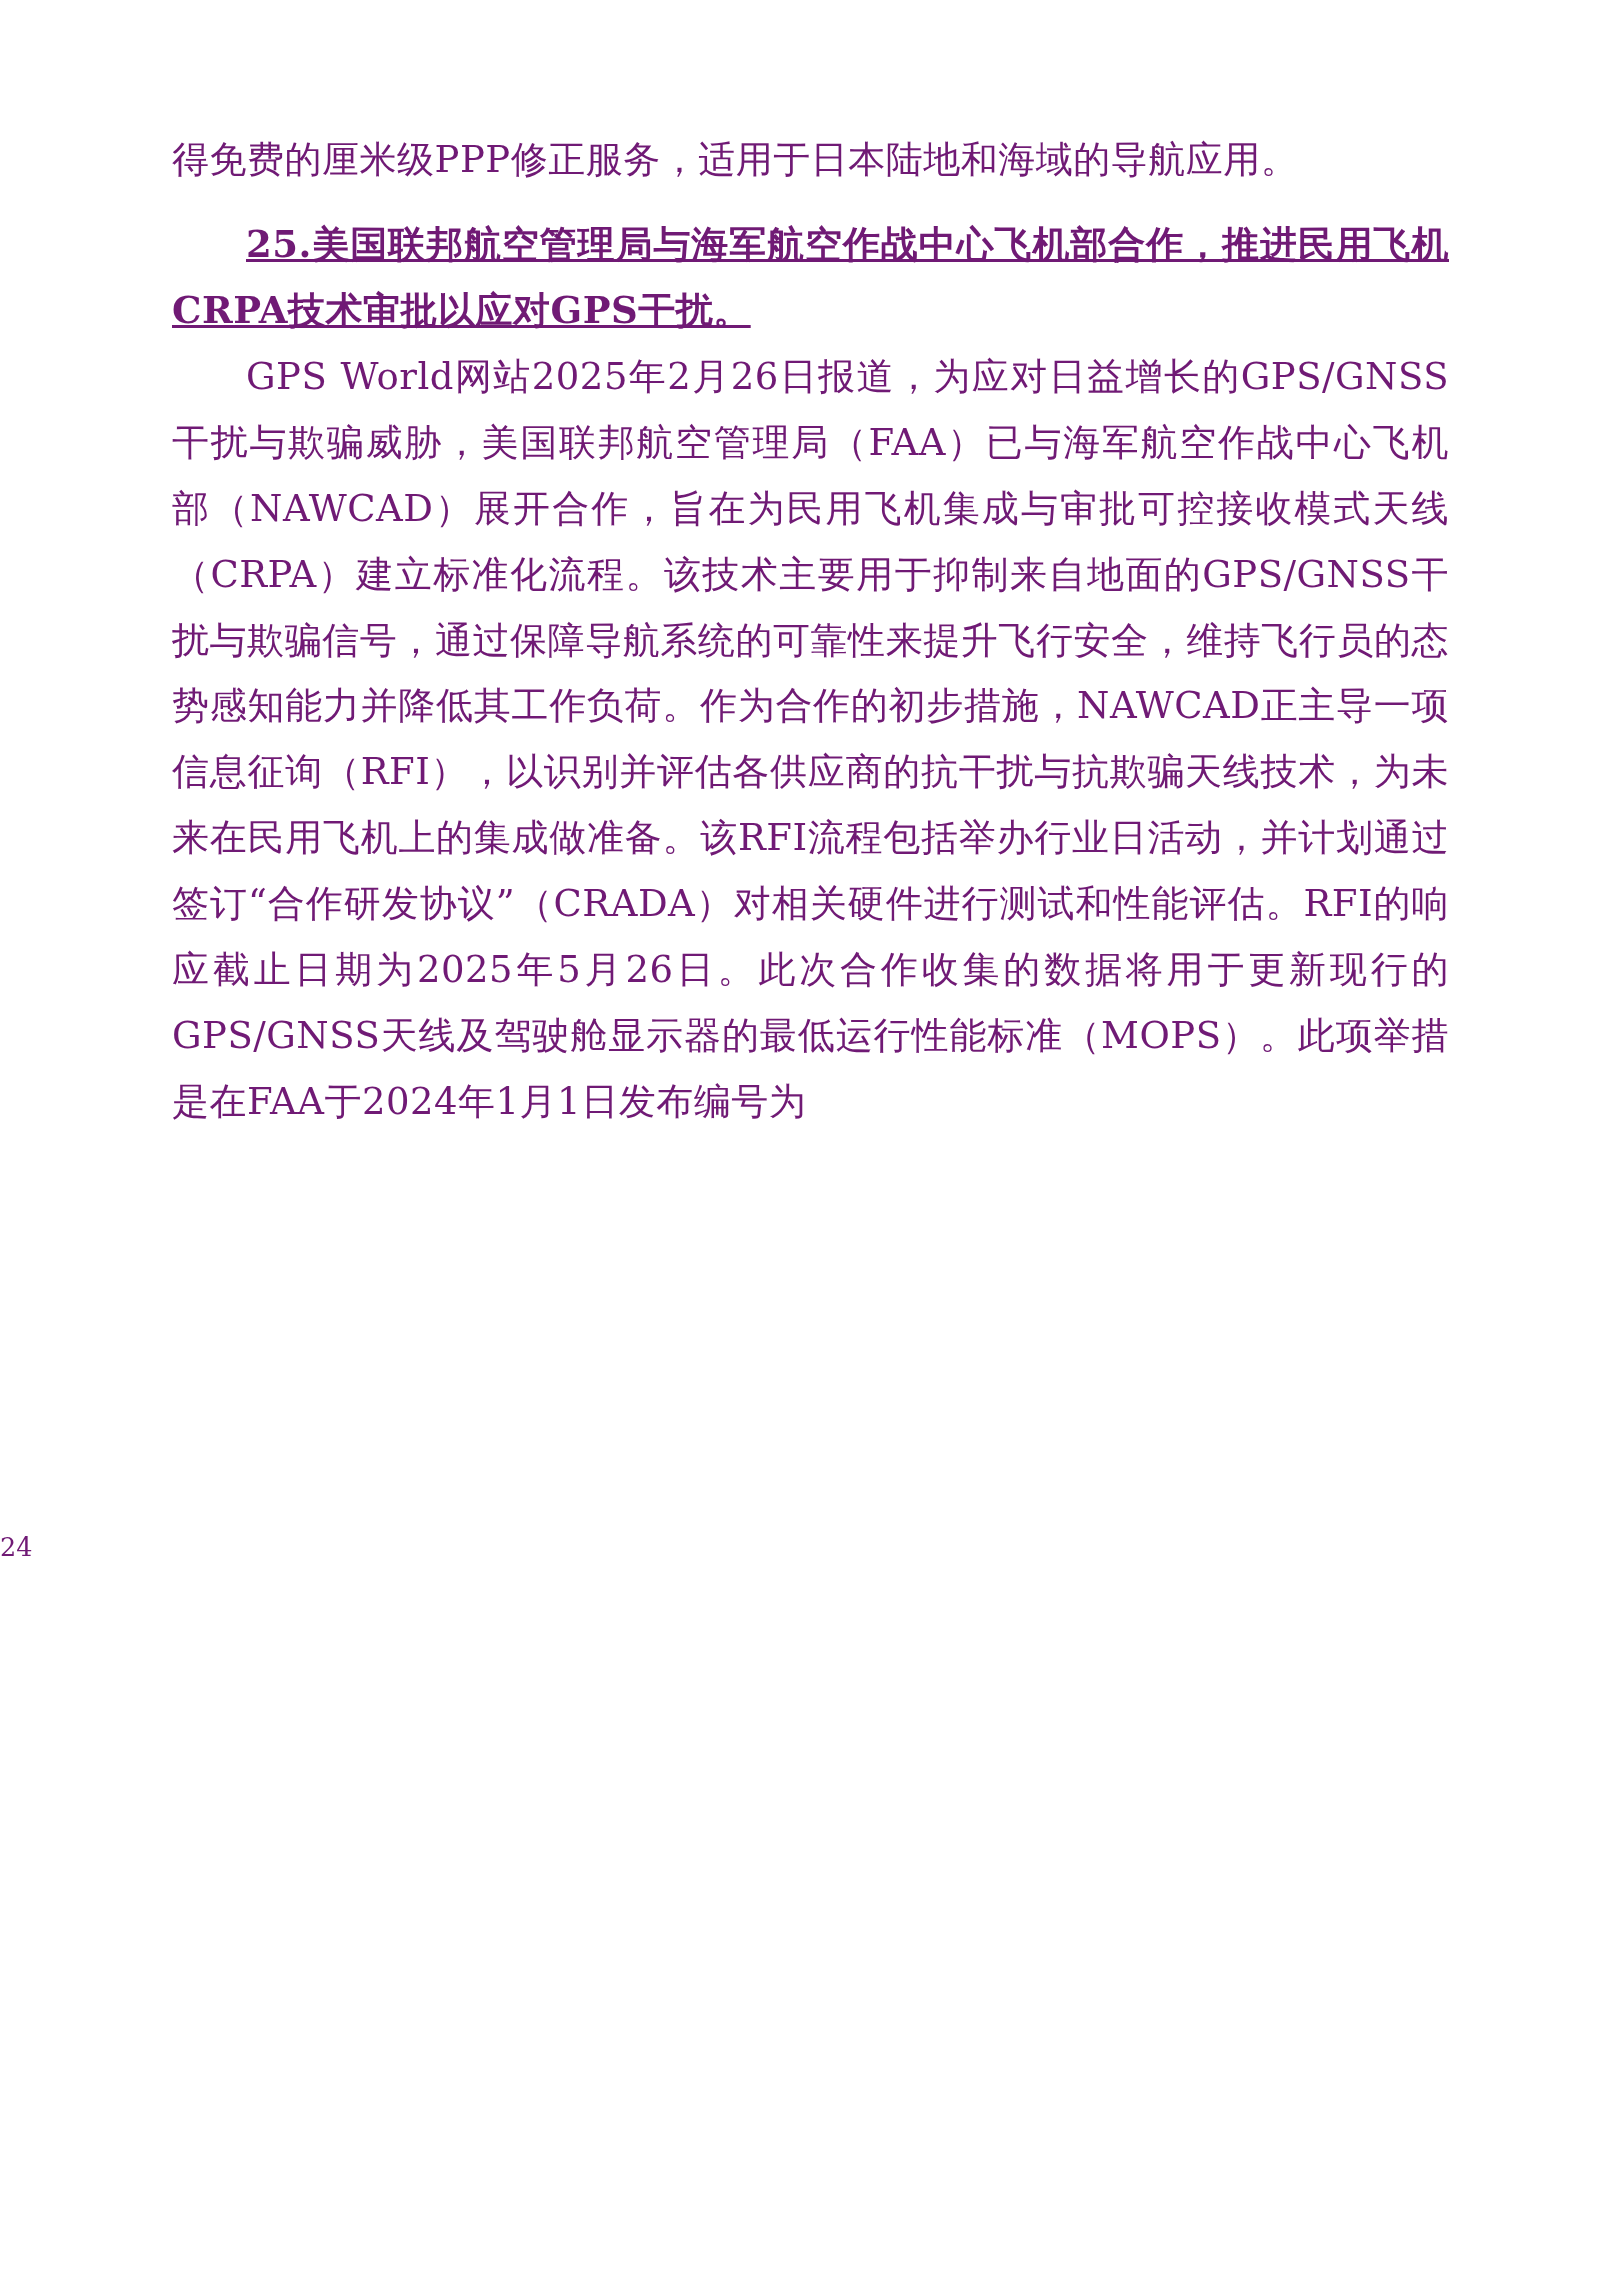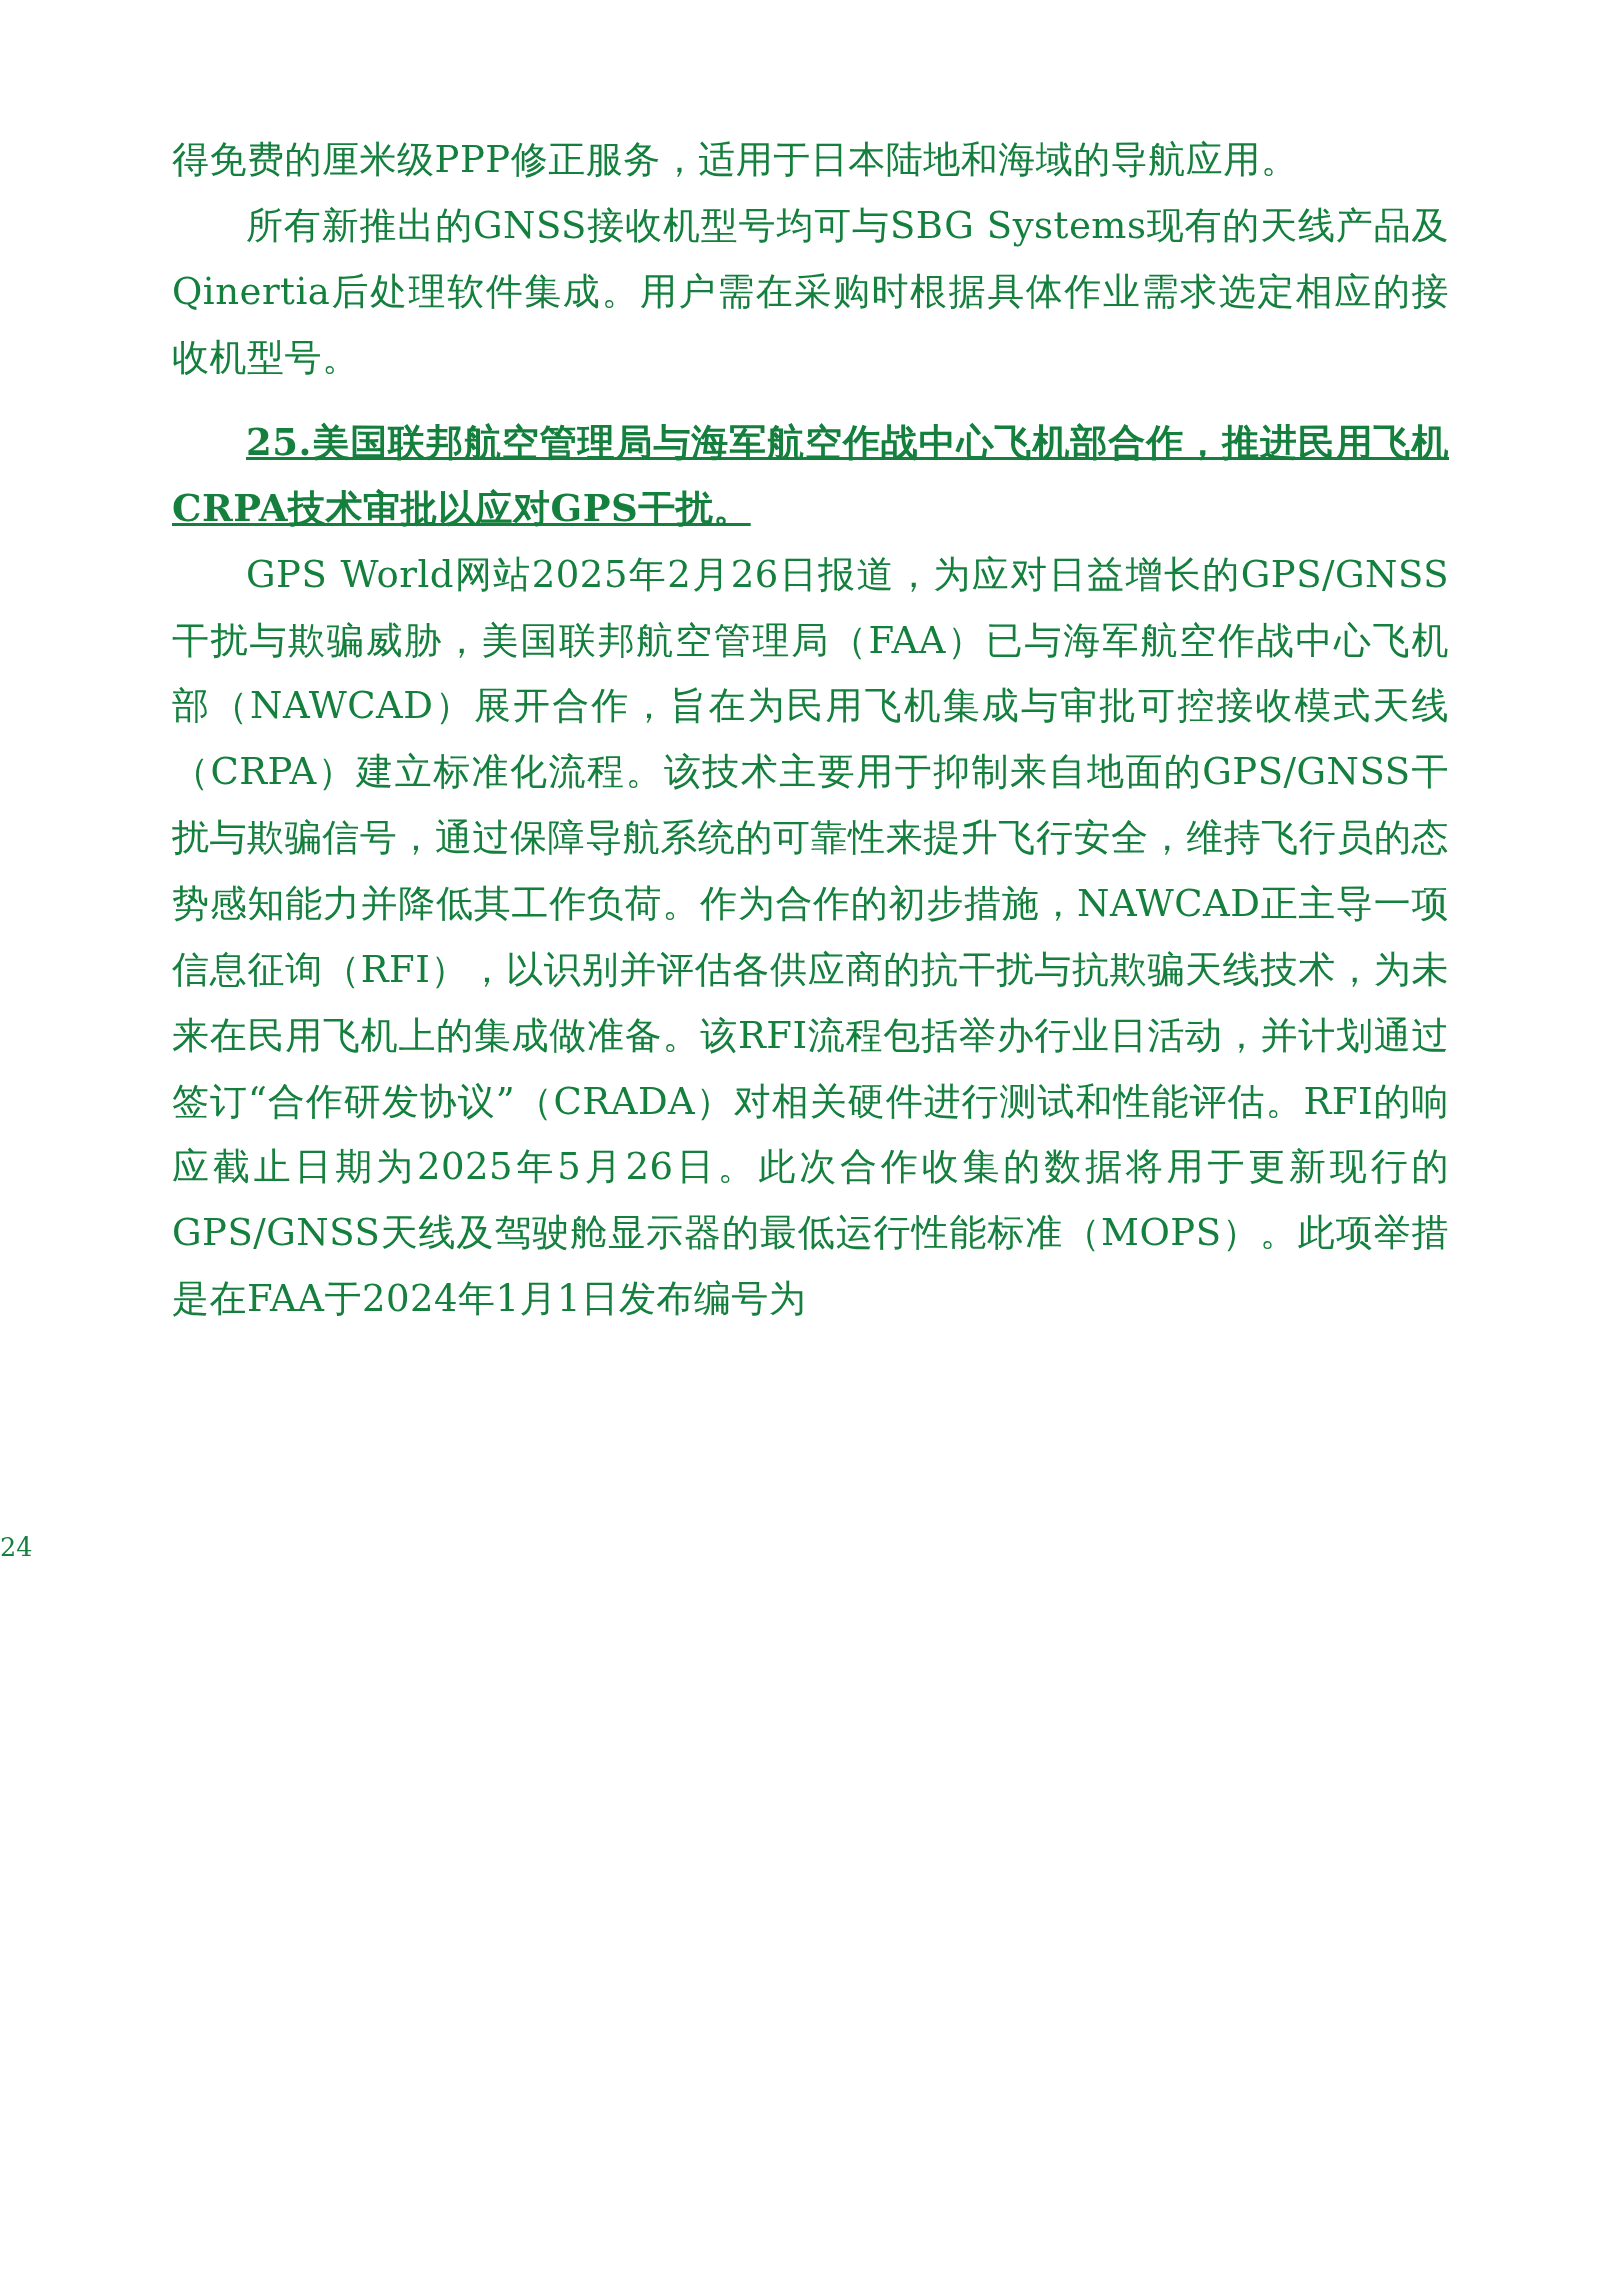--- a/index.html
+++ b/index.html
@@ -9,21 +9,21 @@
   }
   .page {
     position: relative;
     width: 1621px;
     height: 1623px;
     background: #ffffff;
     margin: 0 auto;
     box-sizing: border-box;
     padding: 127px 172px 88px 172px;
     font-family: "DejaVu Serif", "Liberation Serif", serif;
-    color: #15803d;
+    color: #701a75;
   }
   .body-text {
     font-size: 37px;
     line-height: 1.78;
     text-align: justify;
     text-justify: inter-ideograph;
     letter-spacing: 0.5px;
   }
   p {
     margin: 0;
@@ -57,21 +57,20 @@
 </style>
 </head>
 <body>
 
 <div class="page">
 
   <div class="body-text">
 
     <p class="cont">得免费的厘米级PPP修正服务，适用于日本陆地和海域的导航应用。</p>
 
-    <p class="indent">所有新推出的GNSS接收机型号均可与SBG Systems现有的天线产品及Qinertia后处理软件集成。用户需在采购时根据具体作业需求选定相应的接收机型号。</p>
 
     <div class="spacer-sm"></div>
 
     <p class="heading">25.美国联邦航空管理局与海军航空作战中心飞机部合作，推进民用飞机CRPA技术审批以应对GPS干扰。</p>
 
     <p class="indent">GPS World网站2025年2月26日报道，为应对日益增长的GPS/GNSS干扰与欺骗威胁，美国联邦航空管理局（FAA）已与海军航空作战中心飞机部（NAWCAD）展开合作，旨在为民用飞机集成与审批可控接收模式天线（CRPA）建立标准化流程。该技术主要用于抑制来自地面的GPS/GNSS干扰与欺骗信号，通过保障导航系统的可靠性来提升飞行安全，维持飞行员的态势感知能力并降低其工作负荷。作为合作的初步措施，NAWCAD正主导一项信息征询（RFI），以识别并评估各供应商的抗干扰与抗欺骗天线技术，为未来在民用飞机上的集成做准备。该RFI流程包括举办行业日活动，并计划通过签订“合作研发协议”（CRADA）对相关硬件进行测试和性能评估。RFI的响应截止日期为2025年5月26日。此次合作收集的数据将用于更新现行的GPS/GNSS天线及驾驶舱显示器的最低运行性能标准（MOPS）。此项举措是在FAA于2024年1月1日发布编号为</p>
 
   </div>
 
   <div class="page-number">24</div>

